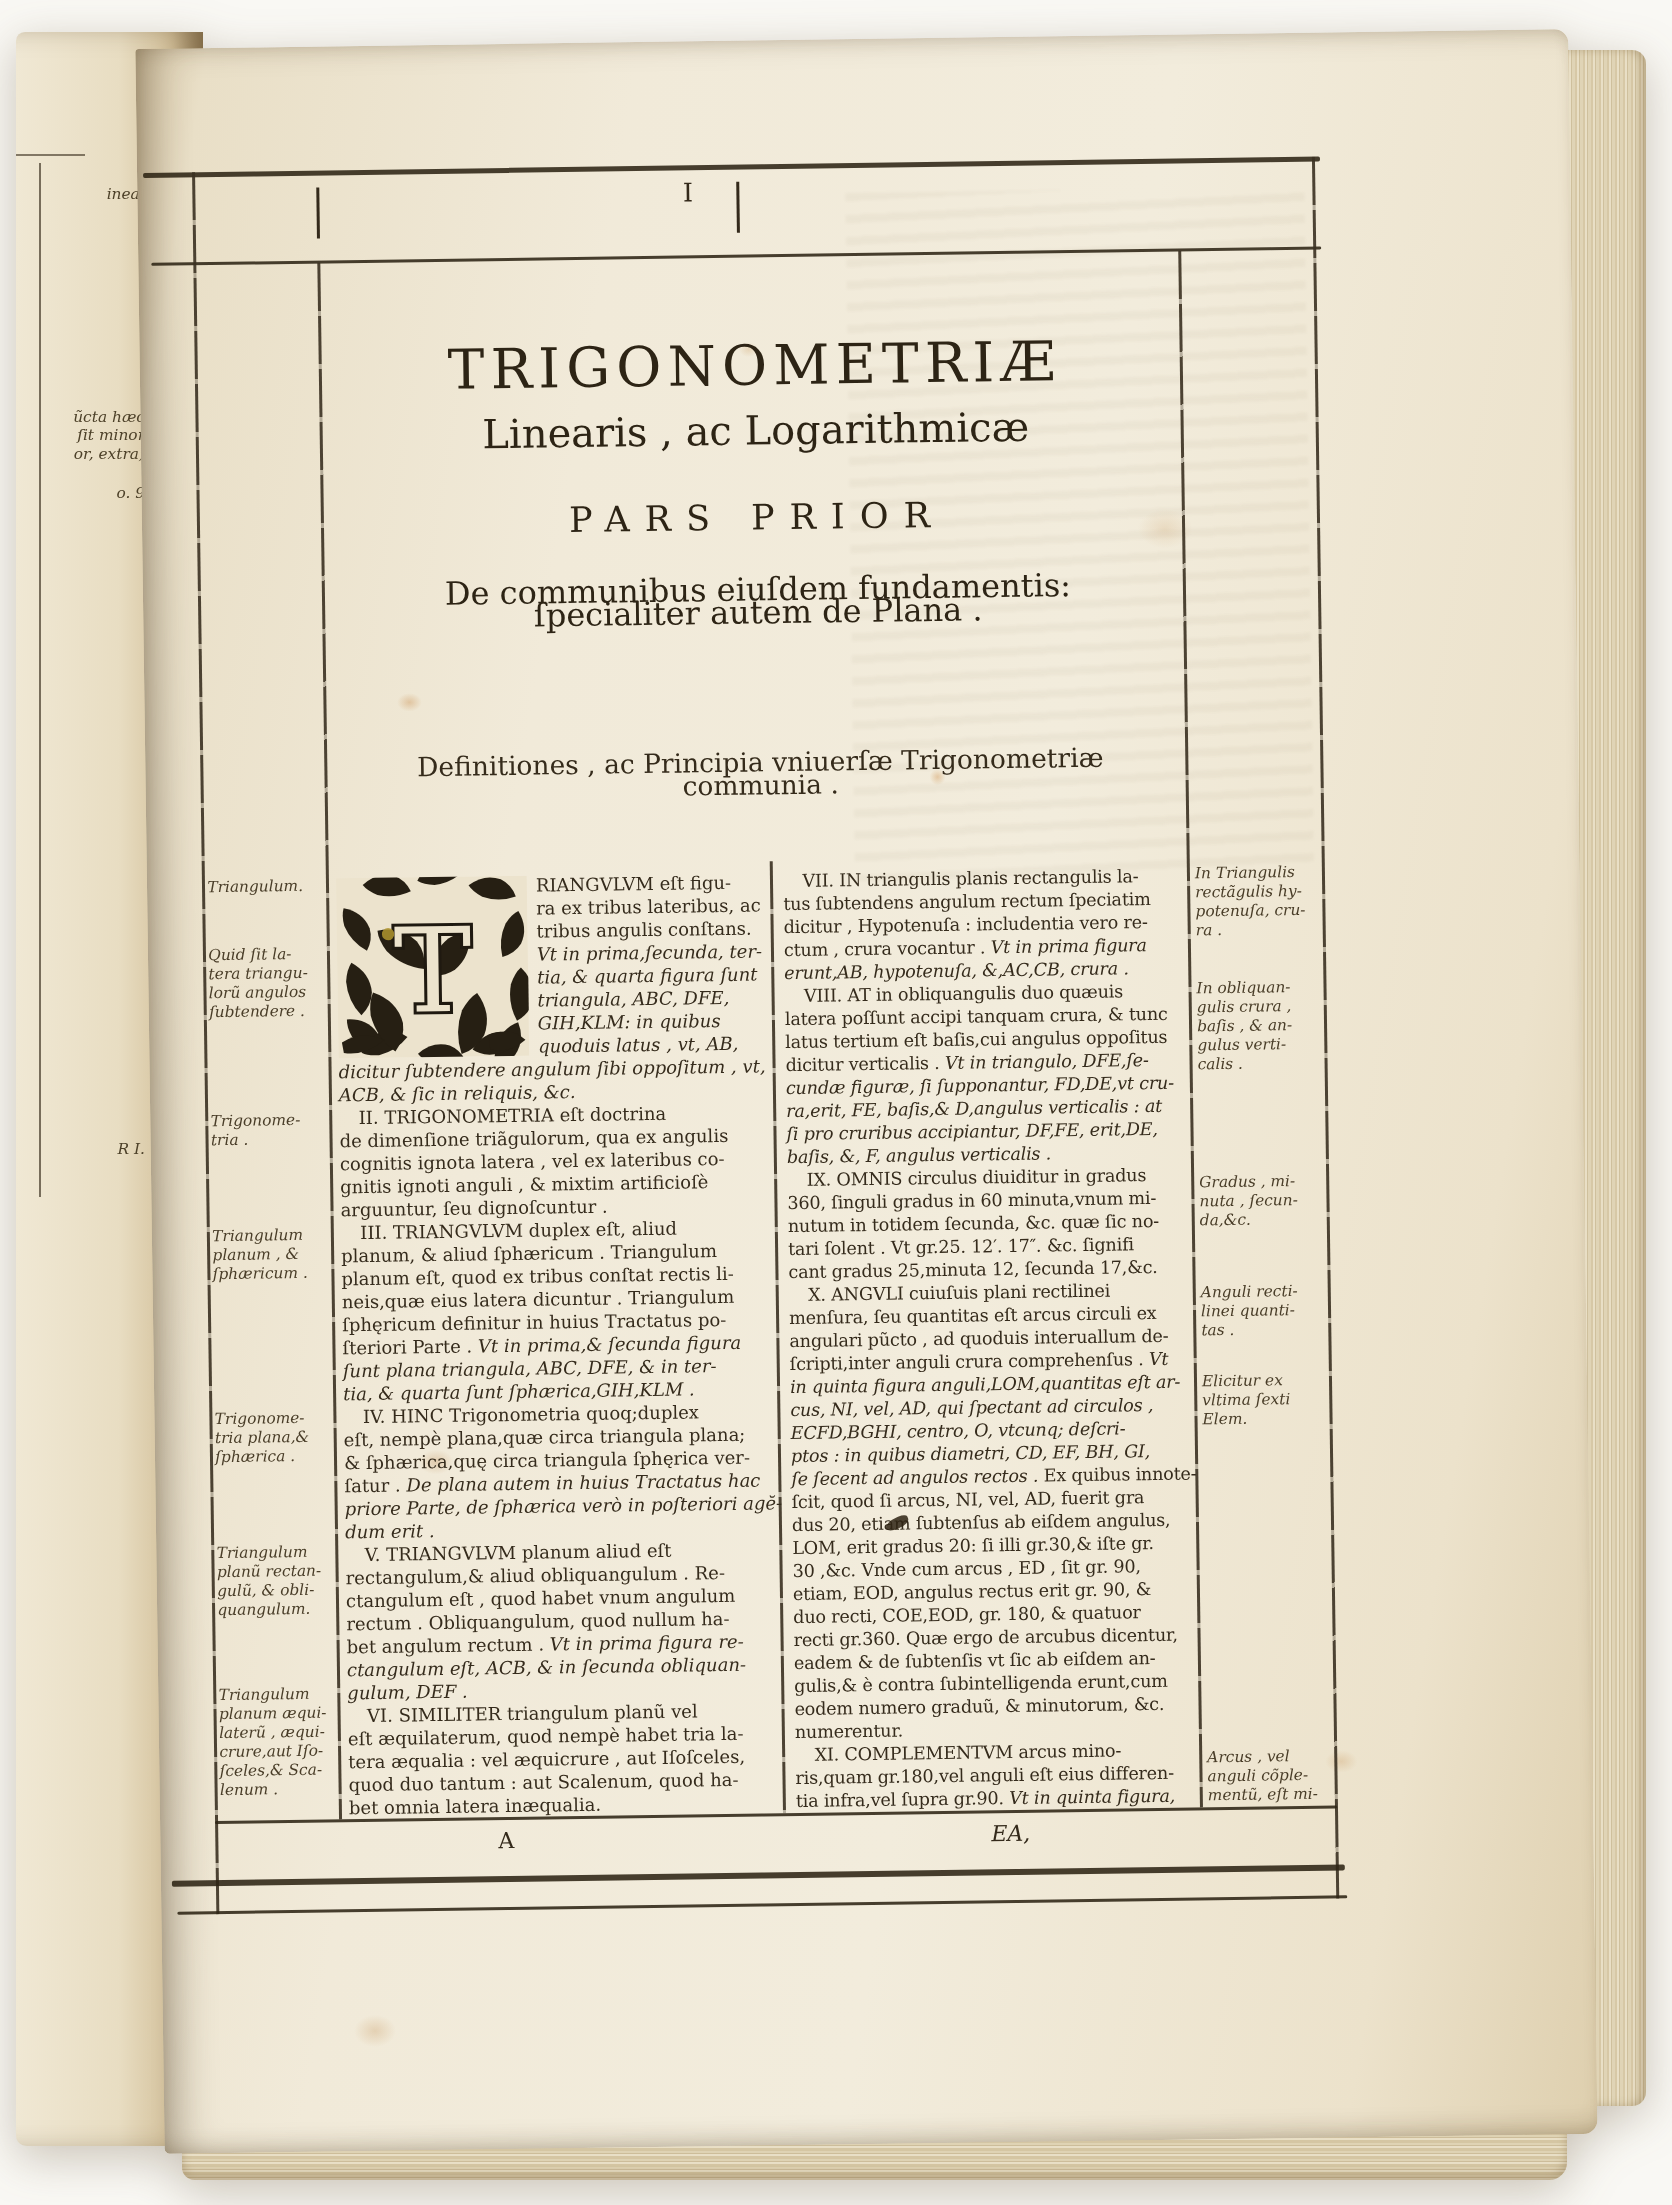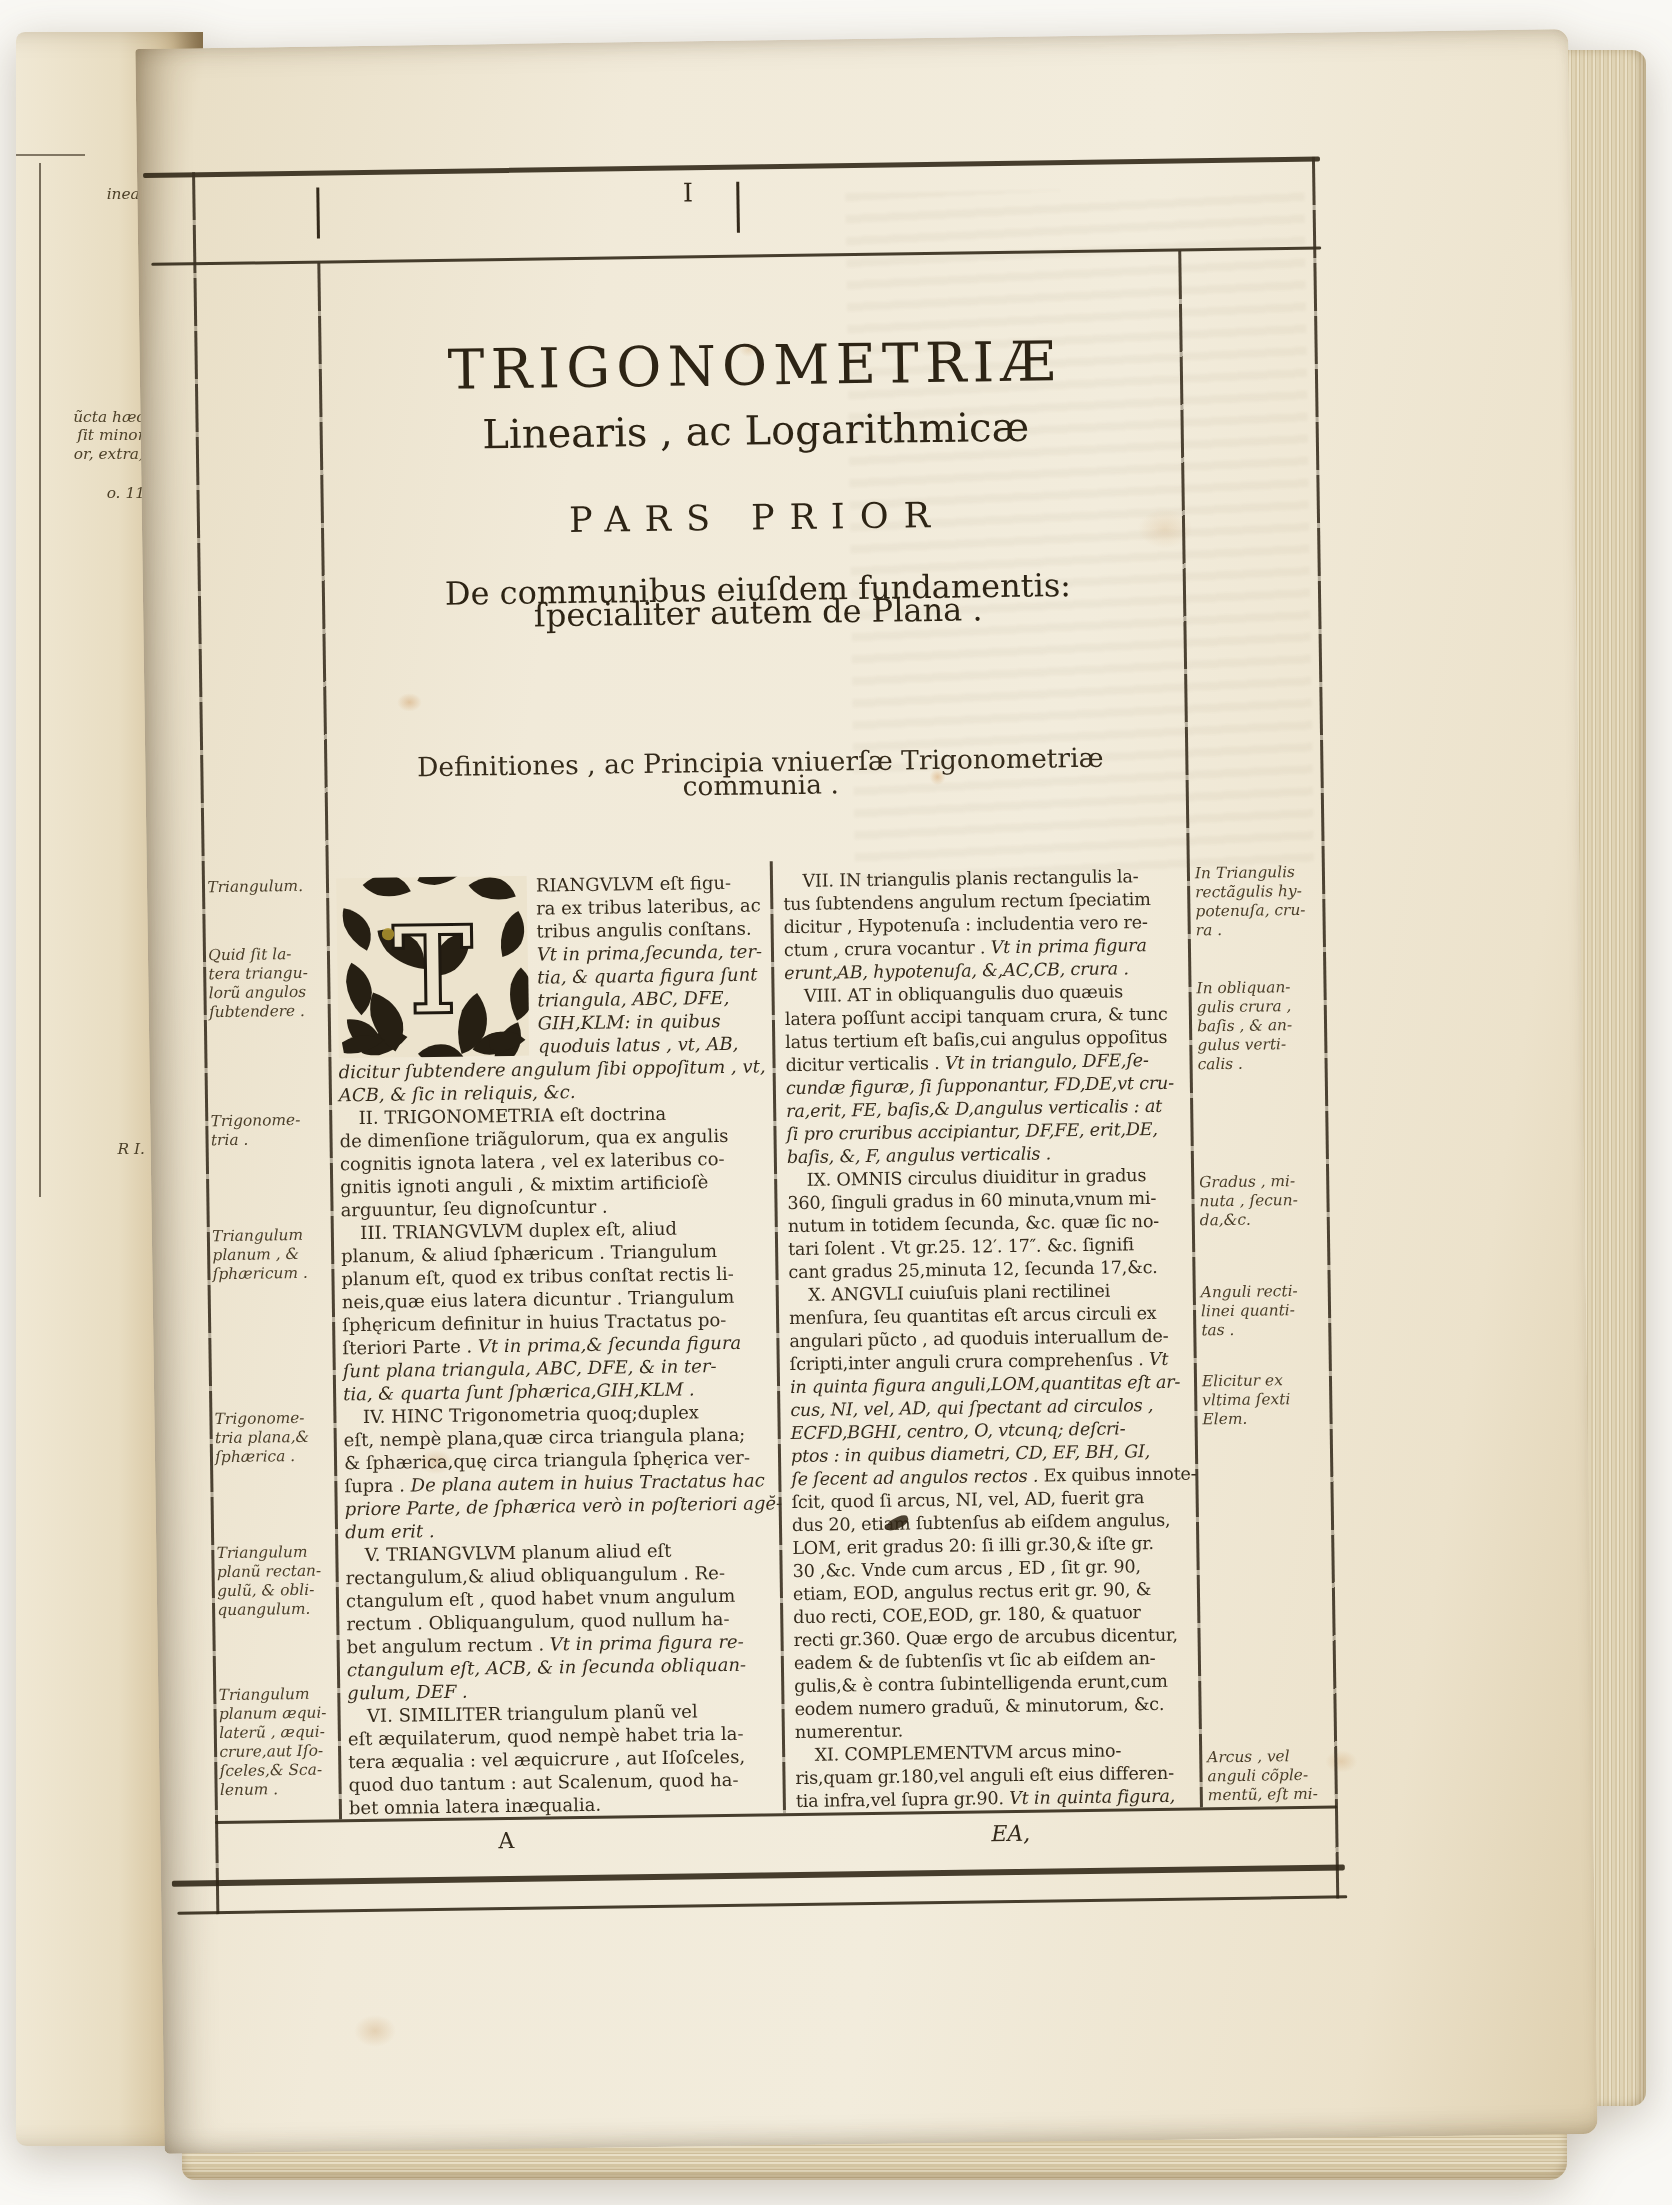--- a/index.html
+++ b/index.html
@@ -89,21 +89,21 @@
       <div>
           <div class="frag" style="top: 153px;">
             <div>inea-</div>
           </div>
           <div class="frag" style="top: 376px;">
             <div>ũcta hæc</div>
             <div>ſit minor</div>
             <div>or, extra)</div>
           </div>
           <div class="frag" style="top: 452px;">
-            <div>o. 11</div>
+            <div>o. 9</div>
           </div>
           <div class="frag" style="top: 1108px;">
             <div>R I.</div>
           </div>
         </div>
     </div>
 
     <div class="stack-right"></div>
     <div class="stack-bottom"></div>
 
@@ -271,21 +271,21 @@
                 <div class="tl"><span class="seg-r">neis,quæ eius latera dicuntur . Triangulum</span></div>
                 <div class="tl"><span class="seg-r">ſphęricum definitur in huius Tractatus po-</span></div>
                 <div class="tl"><span class="seg-r">ſteriori Parte . </span><span class="seg-i">Vt in prima,&amp; ſecunda figura</span></div>
                 <div class="tl"><span class="seg-i">ſunt plana triangula, ABC, DFE, &amp; in ter-</span></div>
                 <div class="tl"><span class="seg-i">tia, &amp; quarta ſunt ſphærica,GIH,KLM .</span></div>
               </div>
               <div class="para">
                 <div class="tl"><span class="seg-r">IV. HINC Trigonometria quoq;duplex</span></div>
                 <div class="tl"><span class="seg-r">eſt, nempè plana,quæ circa triangula plana;</span></div>
                 <div class="tl"><span class="seg-r">&amp; ſphærica,quę circa triangula ſphęrica ver-</span></div>
-                <div class="tl"><span class="seg-r">ſupra . </span><span class="seg-i">De plana autem in huius Tractatus hac</span></div>
+                <div class="tl"><span class="seg-r">ſatur . </span><span class="seg-i">De plana autem in huius Tractatus hac</span></div>
                 <div class="tl"><span class="seg-i">priore Parte, de ſphærica verò in poſteriori agĕ-</span></div>
                 <div class="tl"><span class="seg-i">dum erit .</span></div>
               </div>
               <div class="para">
                 <div class="tl"><span class="seg-r">V. TRIANGVLVM planum aliud eſt</span></div>
                 <div class="tl"><span class="seg-r">rectangulum,&amp; aliud obliquangulum . Re-</span></div>
                 <div class="tl"><span class="seg-r">ctangulum eſt ,  quod habet vnum angulum</span></div>
                 <div class="tl"><span class="seg-r">rectum .  Obliquangulum, quod nullum ha-</span></div>
                 <div class="tl"><span class="seg-r">bet angulum rectum . </span><span class="seg-i">Vt in prima figura re-</span></div>
                 <div class="tl"><span class="seg-i">ctangulum eſt, ACB, &amp; in ſecunda obliquan-</span></div>

